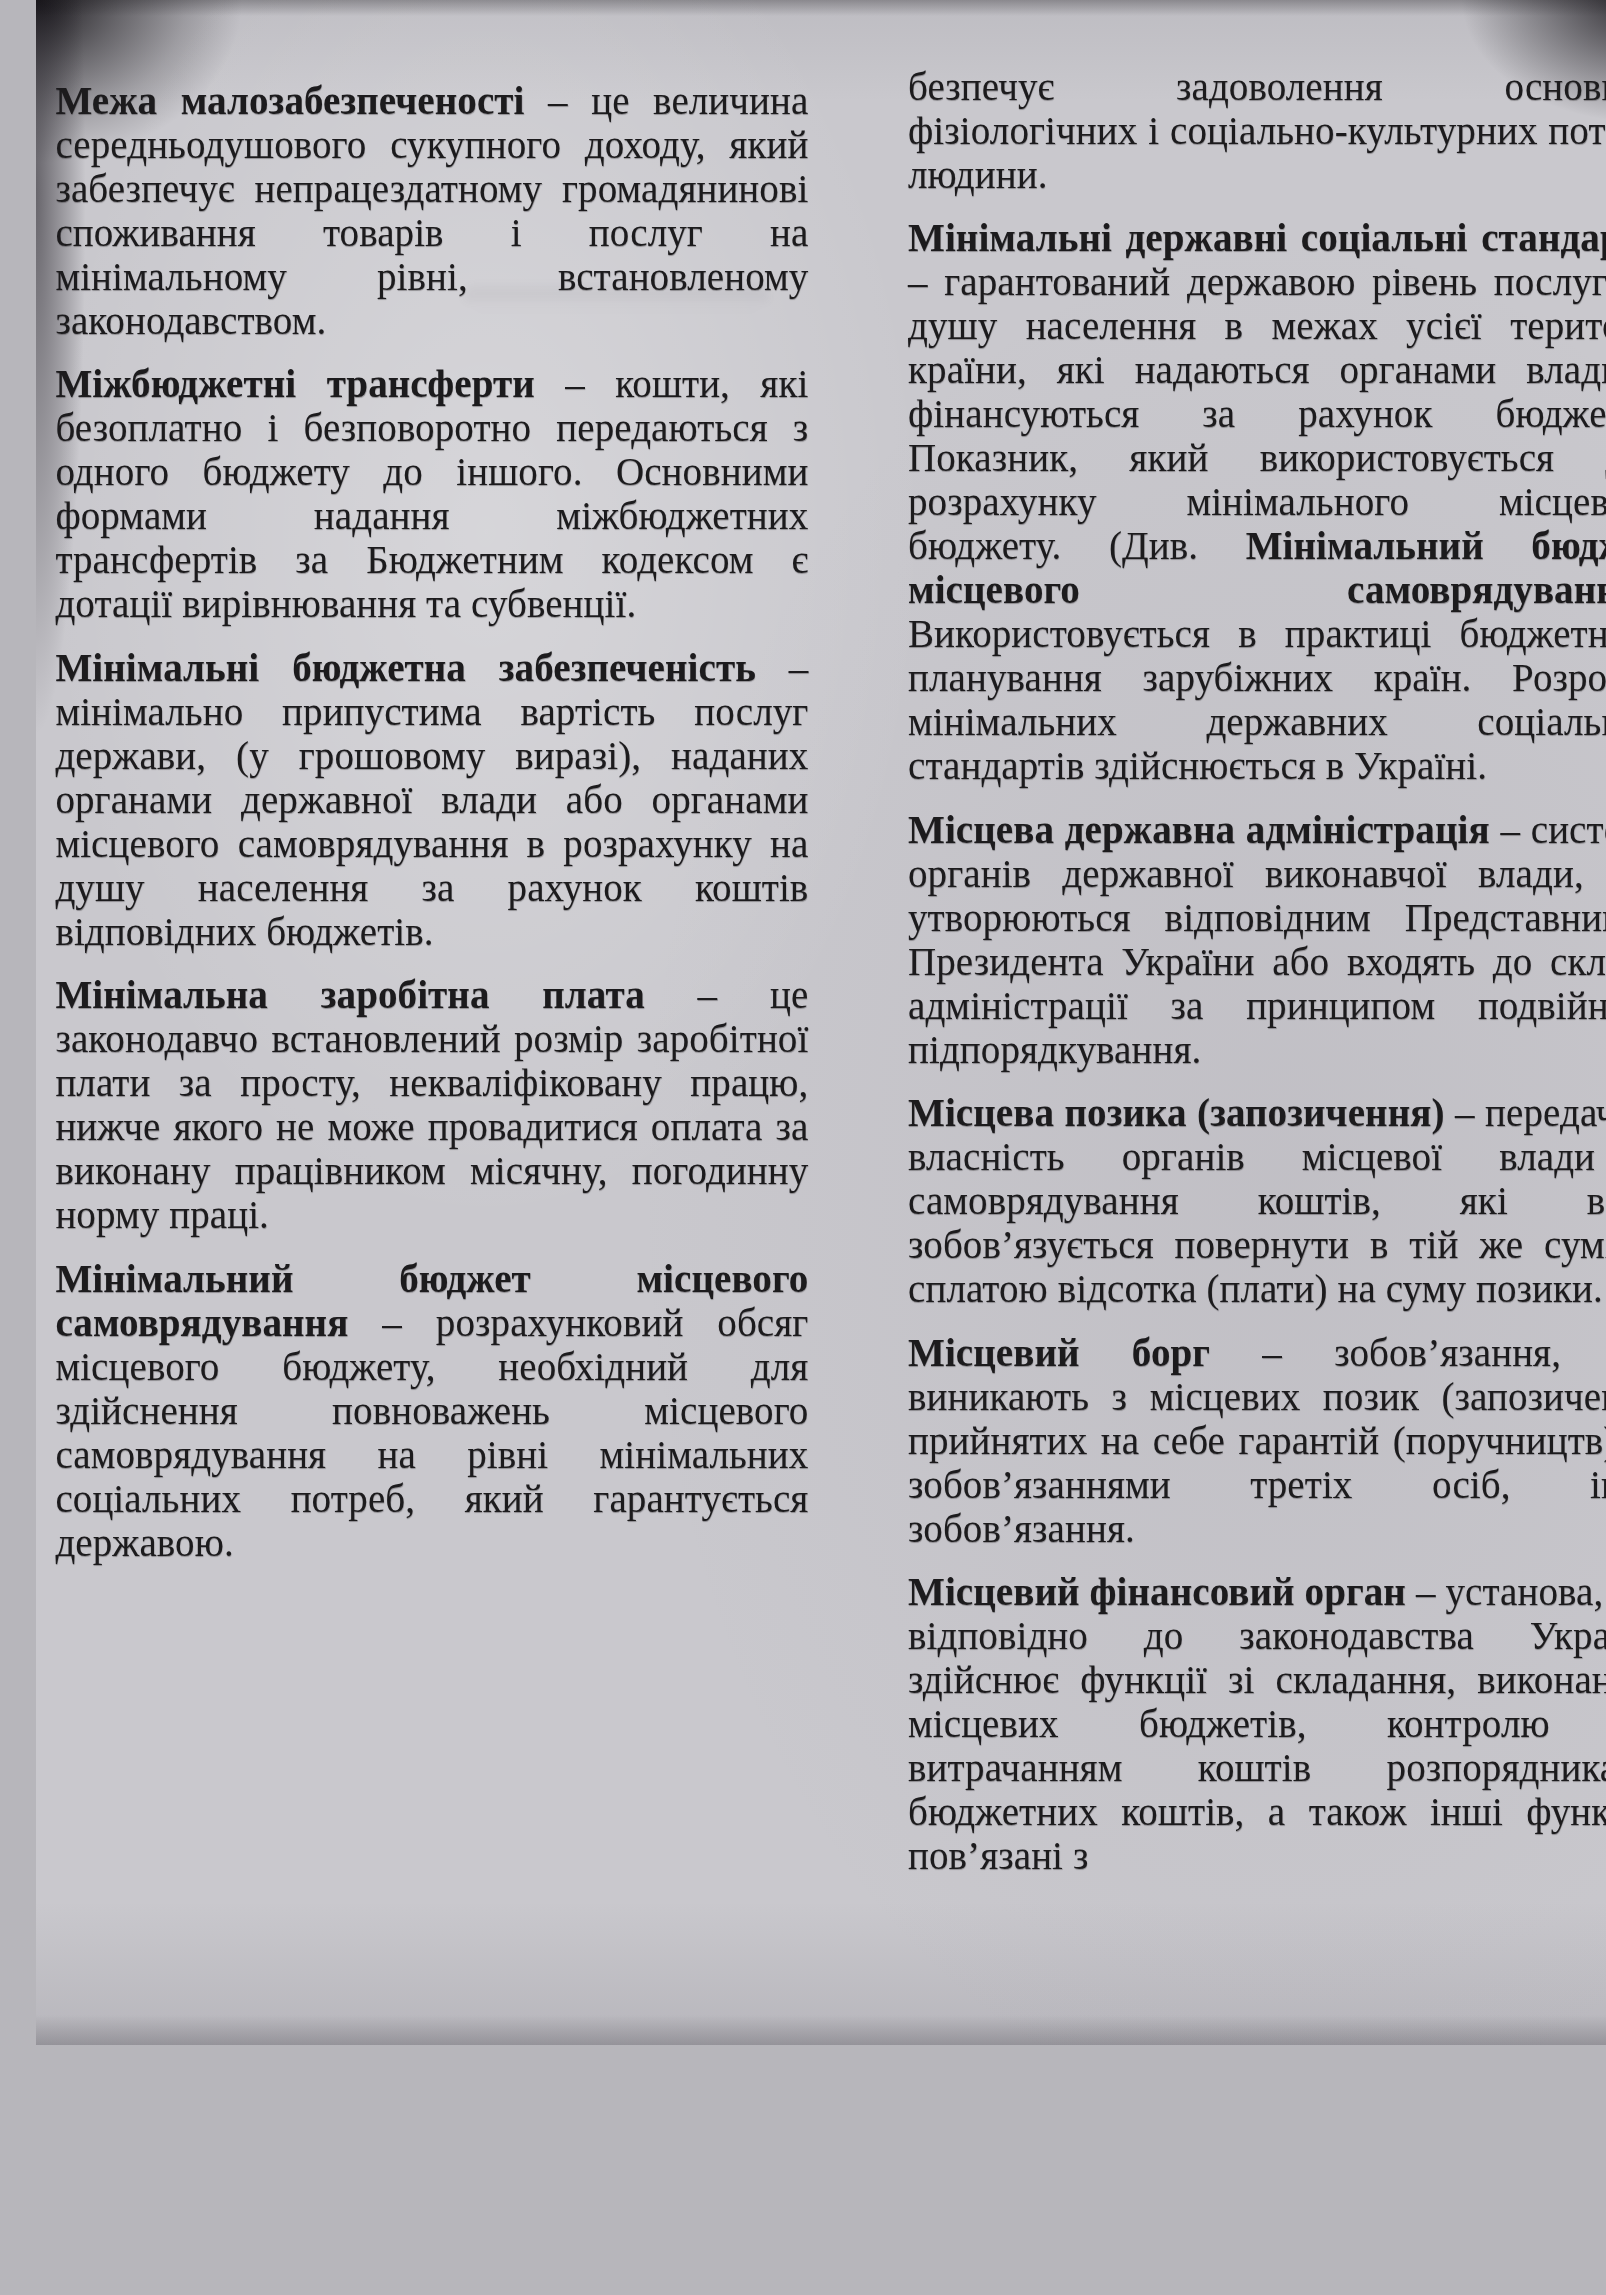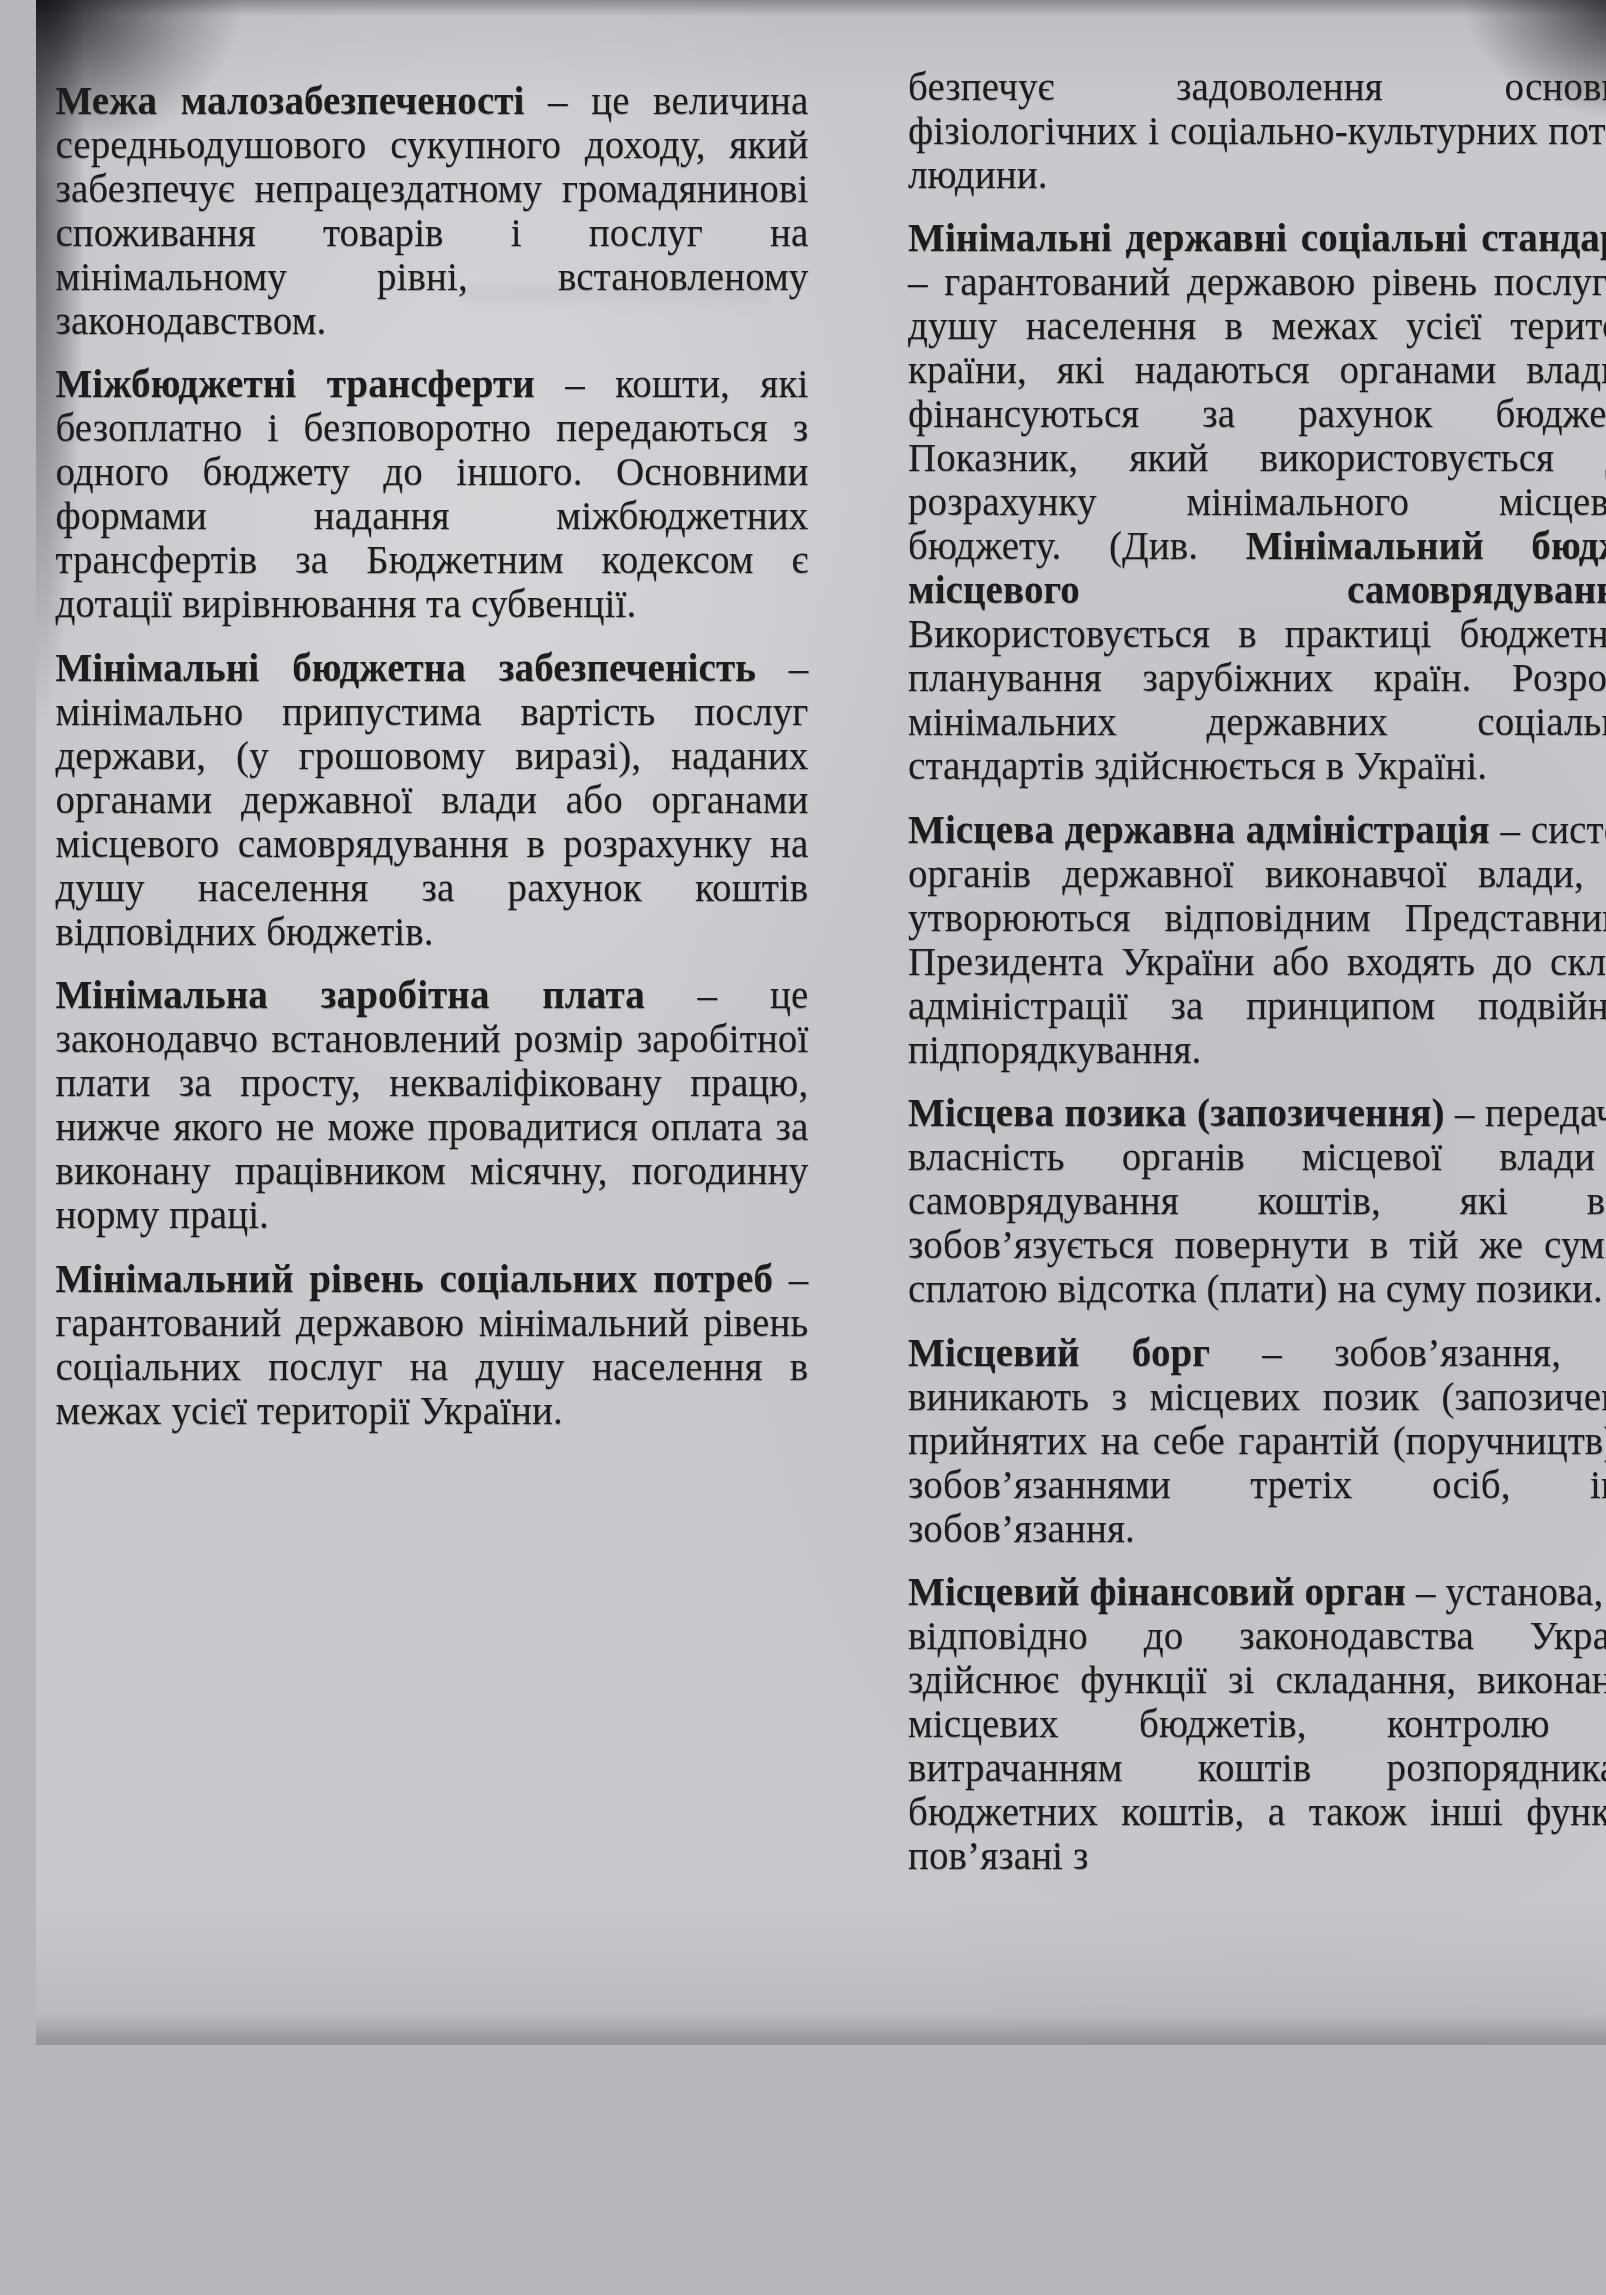--- a/index.html
+++ b/index.html
@@ -111,22 +111,22 @@
     </p>
     <p class="entry">
       <span class="term">Мінімальні бюджетна забезпеченість</span>
       <span>– мінімально припустима вартість послуг держави, (у грошовому виразі), наданих органами державної влади або органами місцевого самоврядування в розрахунку на душу населення за рахунок коштів відповідних бюджетів.</span>
     </p>
     <p class="entry">
       <span class="term">Мінімальна заробітна плата</span>
       <span>– це законодавчо встановлений розмір заробітної плати за просту, некваліфіковану працю, нижче якого не може провадитися оплата за виконану працівником місячну, погодинну норму праці.</span>
     </p>
     <p class="entry">
-      <span class="term">Мінімальний рівень соціальних потреб</span>
-      <span>– гарантований державою мінімальний рівень соціальних послуг на душу населення в межах усієї території України.</span>
+      <span class="term">Мінімальний бюджет місцевого самоврядування</span>
+      <span>– розрахунковий обсяг місцевого бюджету, необхідний для здійснення повноважень місцевого самоврядування на рівні мінімальних соціальних потреб, який гарантується державою.</span>
     </p>
   </div>
 
   <div class="column col-right">
     <p class="entry">
       <span>безпечує задоволення основних фізіологічних і соціально-культурних потреб людини.</span>
     </p>
     <p class="entry">
       <span class="term">Мінімальні державні соціальні стандарти</span>
       <span>– гарантований державою рівень послуг на душу населення в межах усієї території країни, які надаються органами влади і фінансуються за рахунок бюджетів. Показник, який використовується для розрахунку мінімального місцевого бюджету. (Див. </span><span class="term">Мінімальний бюджет місцевого самоврядування).</span><span> Використовується в практиці бюджетного планування зарубіжних країн. Розробка мінімальних державних соціальних стандартів здійснюється в Україні.</span>

